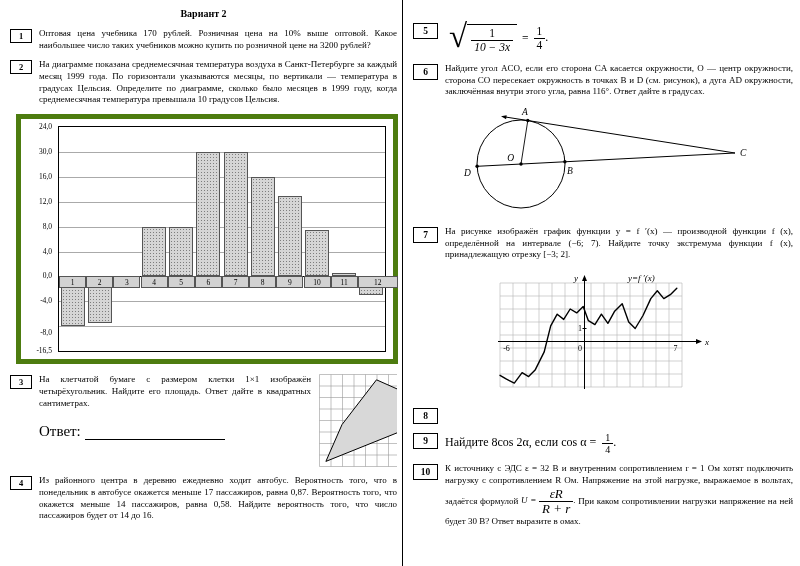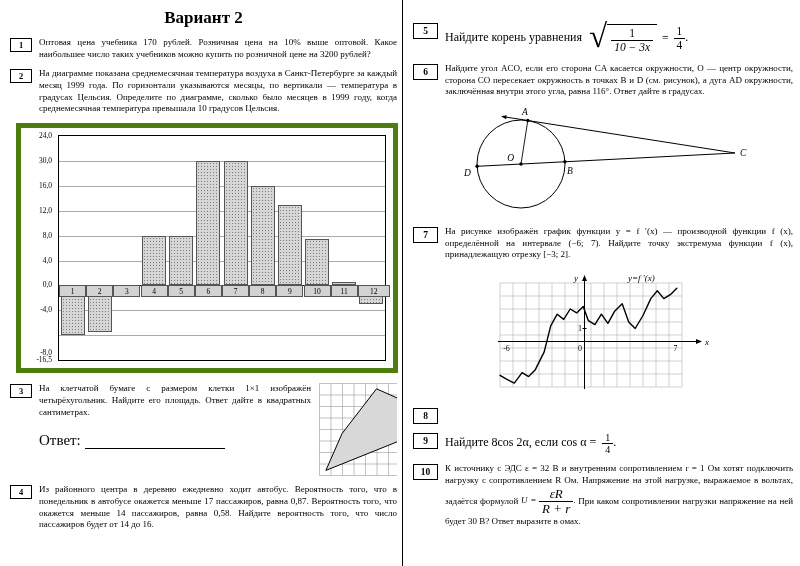--- a/index.html
+++ b/index.html
@@ -2,21 +2,21 @@
 <html><head>
 <meta charset="utf-8">
 <style>
   html,body{margin:0;padding:0;background:#e8e8e8}
   .page{position:relative;width:800px;height:566px;background:#fff;overflow:hidden;
         font-family:"Liberation Serif","DejaVu Serif",serif;color:#000}
   .divider{position:absolute;left:402px;top:0;bottom:0;width:1px;background:#000}
   .col{position:absolute;top:6px}
   .col.left{left:10px;width:387px}
   .col.right{left:413px;width:380px}
-  .title{text-align:center;font-weight:bold;font-size:17px;margin:2px 0 9px}
+  .title{text-align:center;font-weight:bold;font-size:10px;margin:2px 0 9px}
   .prob{display:flex;gap:7px;margin-bottom:8px}
   .pnum{flex:0 0 auto;min-width:16px;height:12px;padding:0 2px;border:1px solid #000;
         font-weight:bold;font-size:8.5px;display:flex;align-items:center;justify-content:center;margin-top:1px;box-sizing:content-box}
   .col.right .pnum{min-width:19px;height:14px;font-size:9.5px}
   .ptext{font-size:9px;line-height:1.3;text-align:justify;width:100%}
   .pline{font-size:12px;line-height:1.3}
   
   .chart{position:relative;width:372px;height:240px;border:5px solid #4d7c0f;margin:2px 0 10px 6px;background:#fff}
   .chart .ylabels{position:absolute;left:2px;top:7px;bottom:7px;width:31px}
   .ylab{position:absolute;right:2px;transform:translateY(-50%);font-size:7.5px}
@@ -69,21 +69,21 @@
     <div class="chart">
       <div class="ylabels" id="chart-ylabels">
           <div class="ylab" style="top: 0px;">24,0</div>
           <div class="ylab" style="top: 24.8889px;">30,0</div>
           <div class="ylab" style="top: 49.7778px;">16,0</div>
           <div class="ylab" style="top: 74.6667px;">12,0</div>
           <div class="ylab" style="top: 99.5556px;">8,0</div>
           <div class="ylab" style="top: 124.444px;">4,0</div>
           <div class="ylab" style="top: 149.333px;">0,0</div>
           <div class="ylab" style="top: 174.222px;">-4,0</div>
-          <div class="ylab" style="top: 217px;">-8,0</div>
+          <div class="ylab" style="top: 206px;">-8,0</div>
           <div class="ylab" style="top: 224px;">-16,5</div>
         </div>
       <div class="plot" id="chart-plot">
           <div class="gridline" style="top: 24.8889px;"></div>
           <div class="gridline" style="top: 49.7778px;"></div>
           <div class="gridline" style="top: 74.6667px;"></div>
           <div class="gridline" style="top: 99.5556px;"></div>
           <div class="gridline" style="top: 124.444px;"></div>
           <div class="gridline zero" style="top: 149.333px;"></div>
           <div class="gridline" style="top: 174.222px;"></div>
@@ -104,21 +104,21 @@
           <div class="xcell" style="left: 163px; width: 27.1667px; top: 149.333px;">7</div>
           <div class="bar" style="left: 191.667px; width: 24.1667px; top: 49.7778px; height: 99.5556px; background-color: rgb(214, 214, 214);"></div>
           <div class="xcell" style="left: 190.167px; width: 27.1667px; top: 149.333px;">8</div>
           <div class="bar" style="left: 218.833px; width: 24.1667px; top: 68.4444px; height: 80.8889px; background-color: rgb(214, 214, 214);"></div>
           <div class="xcell" style="left: 217.333px; width: 27.1667px; top: 149.333px;">9</div>
           <div class="bar" style="left: 246px; width: 24.1667px; top: 102.667px; height: 46.6667px; background-color: rgb(214, 214, 214);"></div>
           <div class="xcell" style="left: 244.5px; width: 27.1667px; top: 149.333px;">10</div>
           <div class="bar" style="left: 273.167px; width: 24.1667px; top: 146.222px; height: 3.11111px; background-color: rgb(214, 214, 214);"></div>
           <div class="xcell" style="left: 271.667px; width: 27.1667px; top: 149.333px;">11</div>
           <div class="bar" style="left: 300.333px; width: 24.1667px; top: 149.333px; height: 18.6667px; background-color: rgb(214, 214, 214);"></div>
-          <div class="xcell" style="left: 298.833px; width: 32px; top: 149.333px;">12</div>
+          <div class="xcell" style="left: 298.833px; width: 40px; top: 149.333px;">12</div>
         </div>
     </div>
 
     <div class="prob">
       <div class="pnum">3</div>
       <div class="p3body">
         <div class="p3textcol">
           <div class="ptext">На клетчатой бумаге с размером клетки 1×1 изображён четырёхугольник. Найдите его площадь. Ответ дайте в квадратных сантиметрах.</div>
           <div class="answer">
             <span>Ответ:</span>
@@ -160,21 +160,20 @@
       <div class="pnum">4</div>
       <div class="ptext">Из районного центра в деревню ежедневно ходит автобус. Вероятность того, что в понедельник в автобусе окажется меньше 17 пассажиров, равна 0,87. Вероятность того, что окажется меньше 14 пассажиров, равна 0,58. Найдите вероятность того, что число пассажиров будет от 14 до 16.</div>
     </div>
   </div>
 
   <div class="col right">
 
     <div class="prob" style="margin-top:16px">
       <div class="pnum">5</div>
       <div class="pline">
-        <span>Найдите корень уравнения</span>
         <span class="eqn">
           <span class="sqrt">
             <span class="rad">√</span>
             <span class="und">
               <span class="frac">
                 <span class="fn">1</span>
                 <span class="fd ital">10 − 3x</span>
               </span>
             </span>
           </span>

